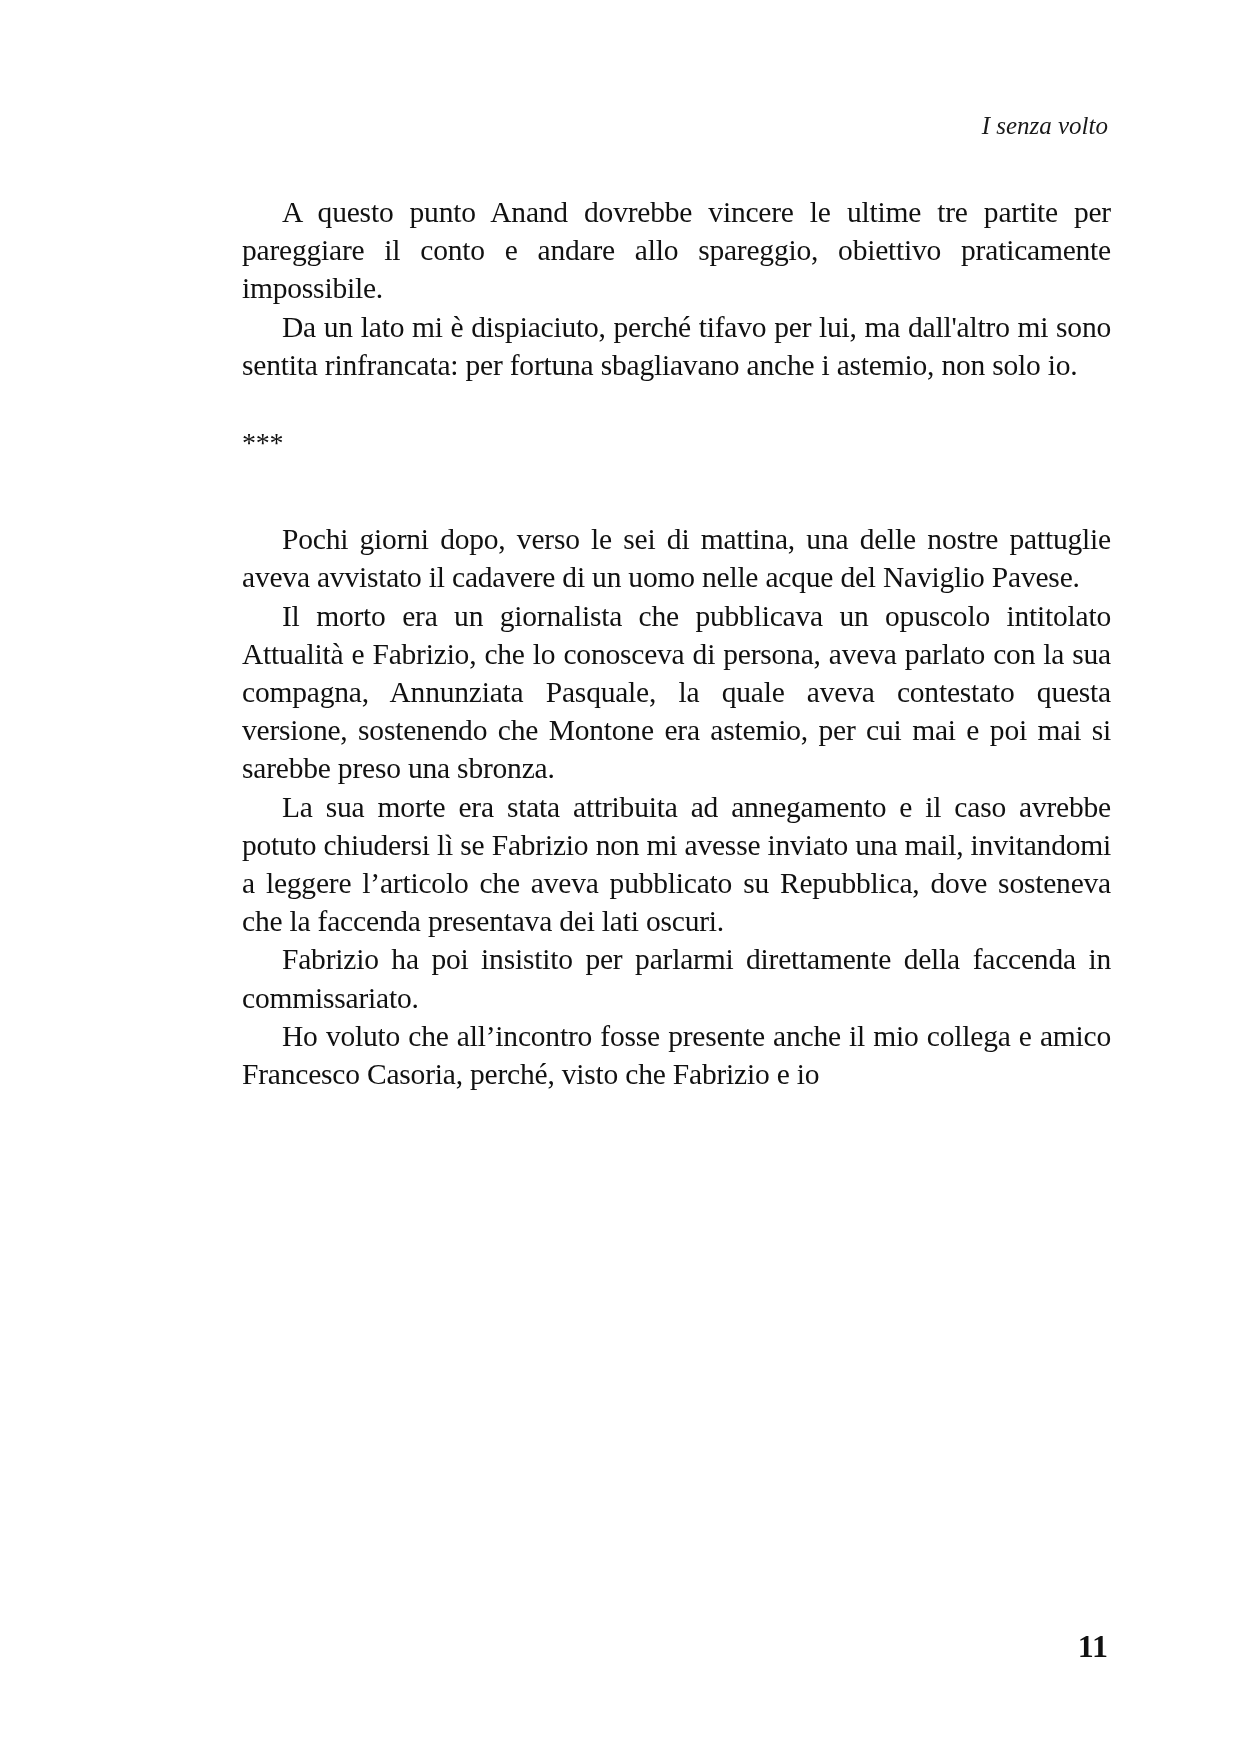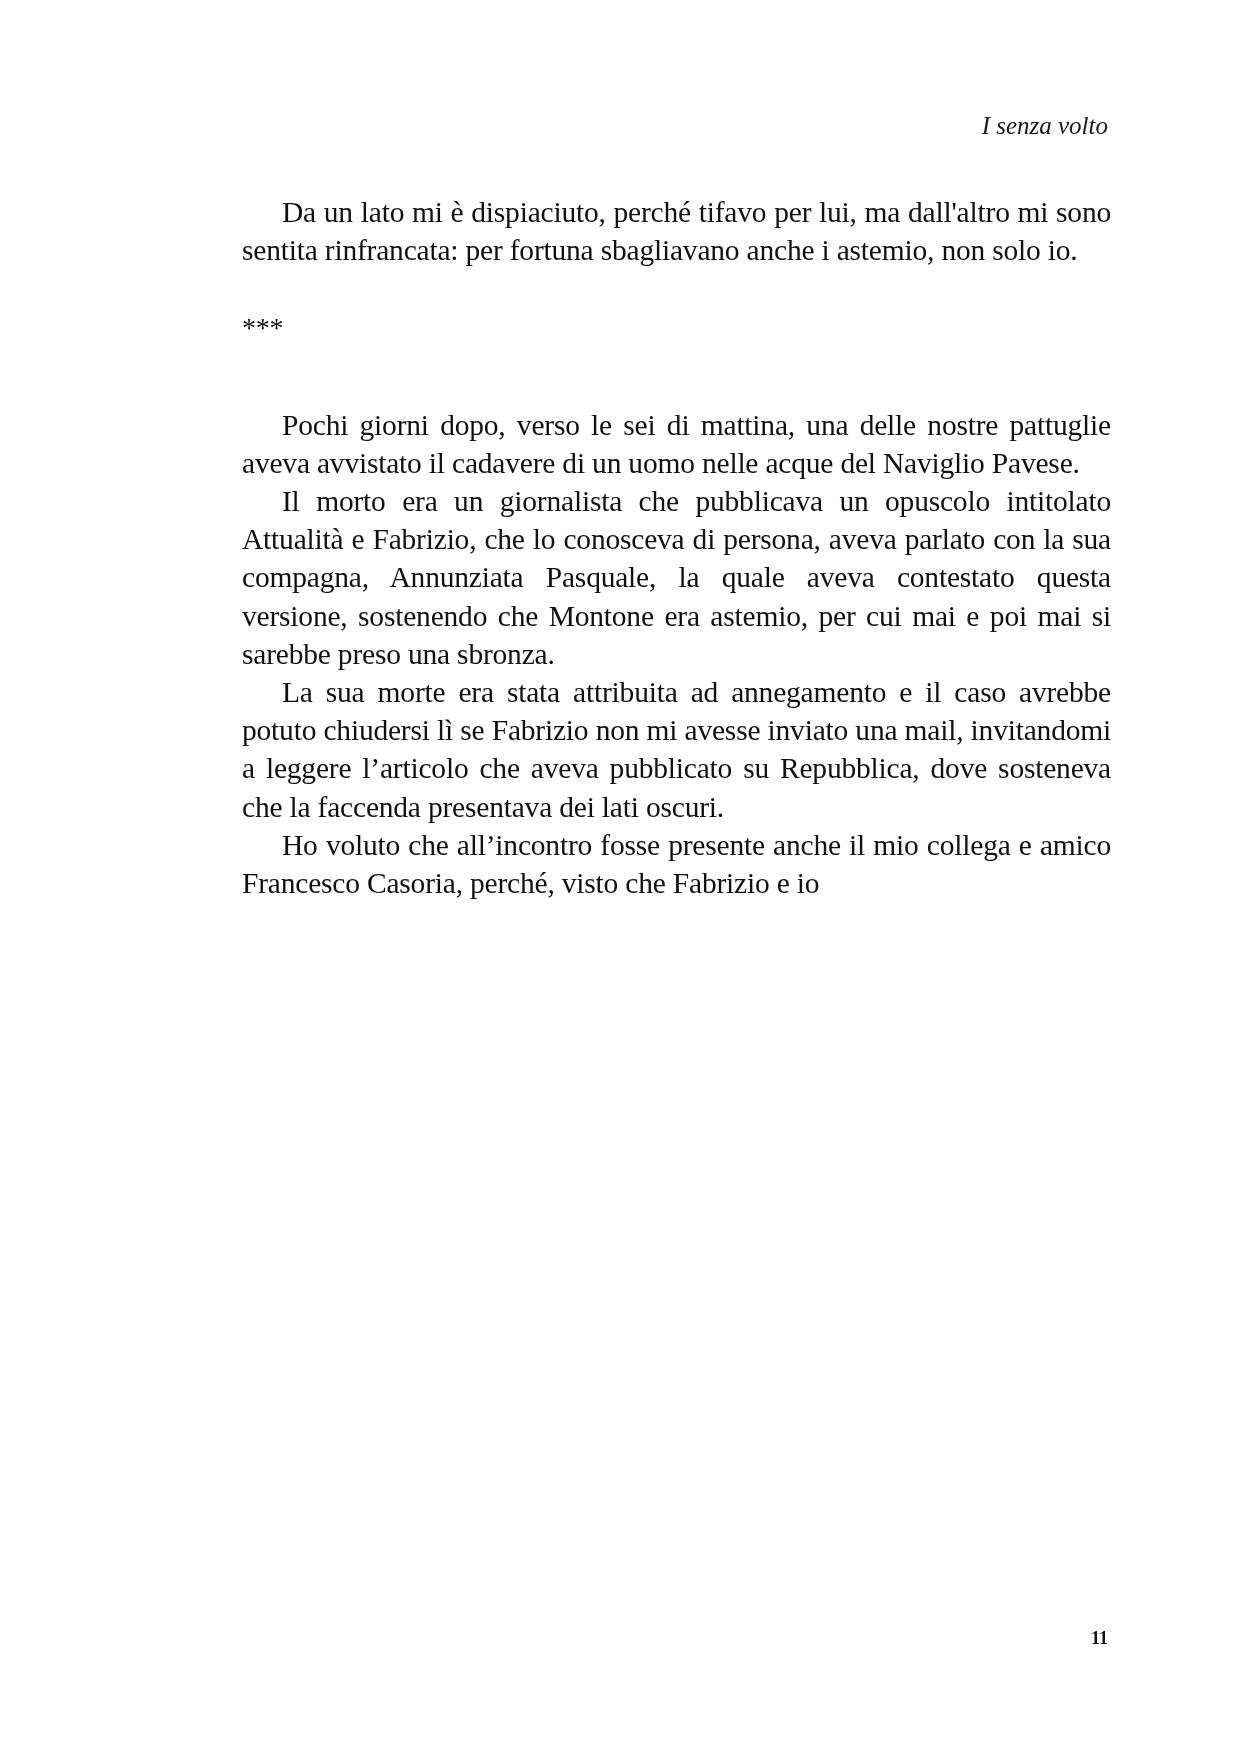--- a/index.html
+++ b/index.html
@@ -2,31 +2,33 @@
 <html><head>
 <meta charset="utf-8">
 <style>
   html, body { margin: 0; padding: 0; background: #ffffff; }
   body { width: 1240px; height: 1753px; position: relative; overflow: hidden; }
   .page { position: absolute; left: 16px; top: 0; width: 1240px; height: 1504px; background: #fff; color: #111; font-family: "Liberation Serif", "DejaVu Serif", serif; }
   .running-head { position: absolute; top: 112px; right: 148px; font-style: italic; font-size: 25px; color: #1a1a1a; }
   .body-text { position: absolute; left: 226px; top: 193px; width: 869px; font-size: 29.5px; line-height: 38.2px; color: #111; }
   .body-text p { margin: 0; text-indent: 40px; text-align: justify; text-align-last: left; letter-spacing: -0.2px; }
   .sep { text-align: center !important; text-indent: 0 !important; margin: 40px 0 58px 0 !important; font-size: 28px; letter-spacing: 0px; }
-  .folio { position: absolute; top: 1628px; right: 148px; font-size: 18px; font-weight: bold; color: #111; }
+  .folio { position: absolute; top: 1628px; right: 148px; font-size: 32px; font-weight: bold; color: #111; }
 </style>
 </head>
 <body>
 
 <div class="page">
   <div class="running-head">I senza volto</div>
 
   <div class="body-text">
+    <p>A questo punto Anand dovrebbe vincere le ultime tre partite per pareggiare il conto e andare allo spareggio, obiettivo praticamente impossibile.</p>
     <p>Da un lato mi è dispiaciuto, perché tifavo per lui, ma dall'altro mi sono sentita rinfrancata: per fortuna sbagliavano anche i astemio, non solo io.</p>
     <p class="sep">***</p>
     <p>Pochi giorni dopo, verso le sei di mattina, una delle nostre pattuglie aveva avvistato il cadavere di un uomo nelle acque del Naviglio Pavese.</p>
     <p>Il morto era un giornalista che pubblicava un opuscolo intitolato Attualità e Fabrizio, che lo conosceva di persona, aveva parlato con la sua compagna, Annunziata Pasquale, la quale aveva contestato questa versione, sostenendo che Montone era astemio, per cui mai e poi mai si sarebbe preso una sbronza.</p>
     <p>La sua morte era stata attribuita ad annegamento e il caso avrebbe potuto chiudersi lì se Fabrizio non mi avesse inviato una mail, invitandomi a leggere l’articolo che aveva pubblicato su Repubblica, dove sosteneva che la faccenda presentava dei lati oscuri.</p>
+    <p>Fabrizio ha poi insistito per parlarmi direttamente della faccenda in commissariato.</p>
     <p>Ho voluto che all’incontro fosse presente anche il mio collega e amico Francesco Casoria, perché, visto che Fabrizio e io</p>
   </div>
 
   <div class="folio">11</div>
 </div>
 
 </body></html>

